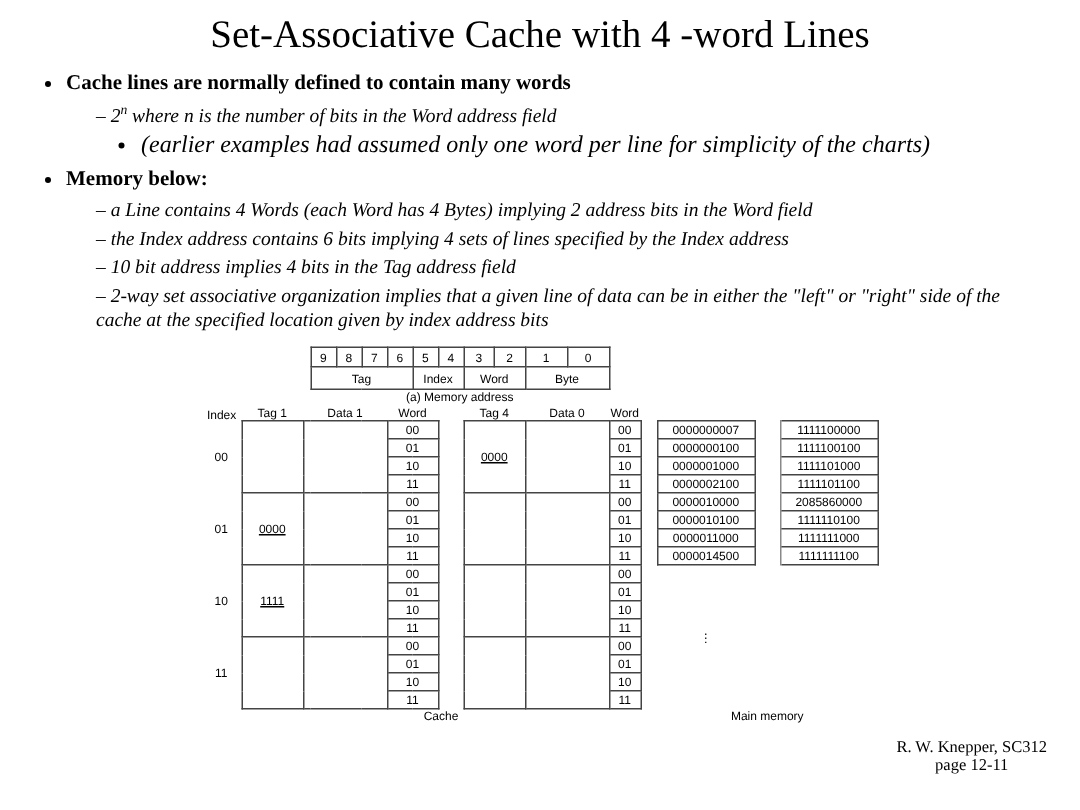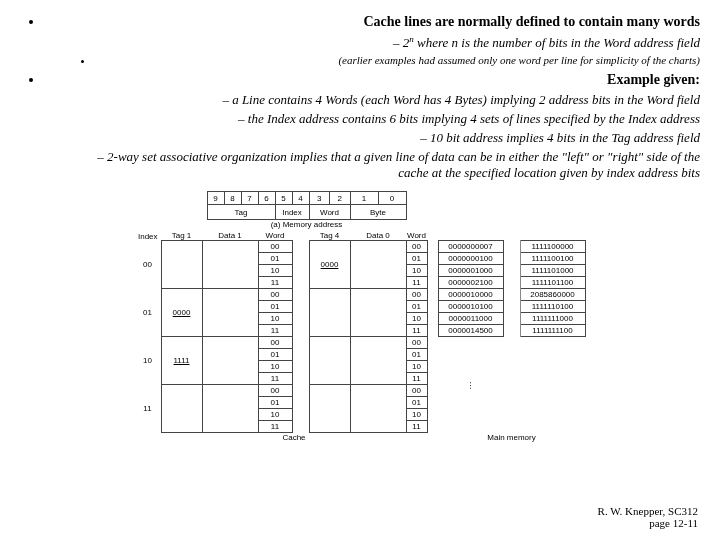--- a/index.html
+++ b/index.html
@@ -22,21 +22,20 @@
     text-align: center;
     font-weight: normal;
     font-size: 26px;
     margin: 0 0 10px 0;
   }
   ul.top {
     list-style: disc;
     margin: 0 0 0 6px;
     padding: 0 0 0 18px;
     font-size: 14px;
-    text-align: right;
   }
   ul.top > li {
     margin: 6px 0;
   }
   ul.top > li > .head {
     font-weight: bold;
     font-size: 14px;
   }
   ul.dash {
     list-style: none;
@@ -48,21 +47,21 @@
   ul.dash > li::before {
     content: "–  ";
   }
   ul.dash > li {
     margin: 3px 0;
   }
   ul.dot {
     list-style: disc;
     margin: 3px 0 0 30px;
     padding: 0;
-    font-size: 11px;
+    font-size: 16px;
   }
   sup { font-size: 0.7em; }
   .diagram {
     margin: 10px 0 0 0;
     display: flex;
     justify-content: center;
   }
   .dtable { border-collapse: collapse; }
   .dtable td {
     font-family: Arial, sans-serif;
@@ -81,45 +80,46 @@
   .wordcell { width: 20px; height: 11px; }
   .memcell { width: 64px; height: 11px; padding: 0 3px; }
   .memgap { width: 16px; }
   .tick { border-right: 1px solid #888; height: 11px; }
   .sectlabel { font-size: 9px; padding-top: 4px; }
   tr.gaprow td { height: 2px; }
   .ellipsis { font-size: 12px; }
   .footer {
     position: absolute;
     right: 22px;
-    bottom: 10px;
+    bottom: 23px;
     font-size: 11px;
     line-height: 1.15;
-    text-align: right;
+    text-align: center;
   }
 </style>
 </head>
 <body>
 
 <div class="slide">
+  <h1 class="title">Set-Associative Cache with 4 -word Lines</h1>
 
   <ul class="top">
     <li>
       <span class="head">Cache lines are normally defined to contain many words</span>
       <ul class="dash">
         <li>
           <span>2</span><sup>n</sup><span> where n is the number of bits in the Word address field</span>
           <ul class="dot">
             <li>(earlier examples had assumed only one word per line for simplicity of the charts)</li>
           </ul>
         </li>
       </ul>
     </li>
     <li>
-      <span class="head">Example given:</span>
+      <span class="head">Memory below:</span>
       <ul class="dash">
         <li>a Line contains 4 Words (each Word has 4 Bytes) implying 2 address bits in the Word field</li>
         <li>the Index address contains 6 bits implying 4 sets of lines specified by the Index address</li>
         <li>10 bit address implies 4 bits in the Tag address field</li>
         <li>2-way set associative organization implies that a given line of data can be in either the "left" or "right" side of the cache at the specified location given by index address bits</li>
       </ul>
     </li>
   </ul>
 
   <div class="diagram">

